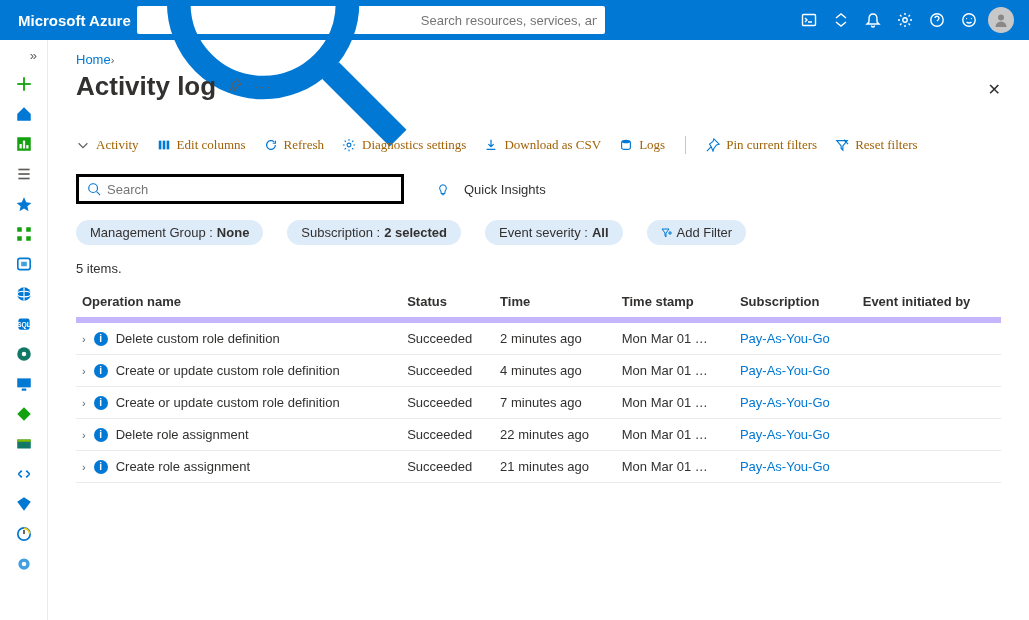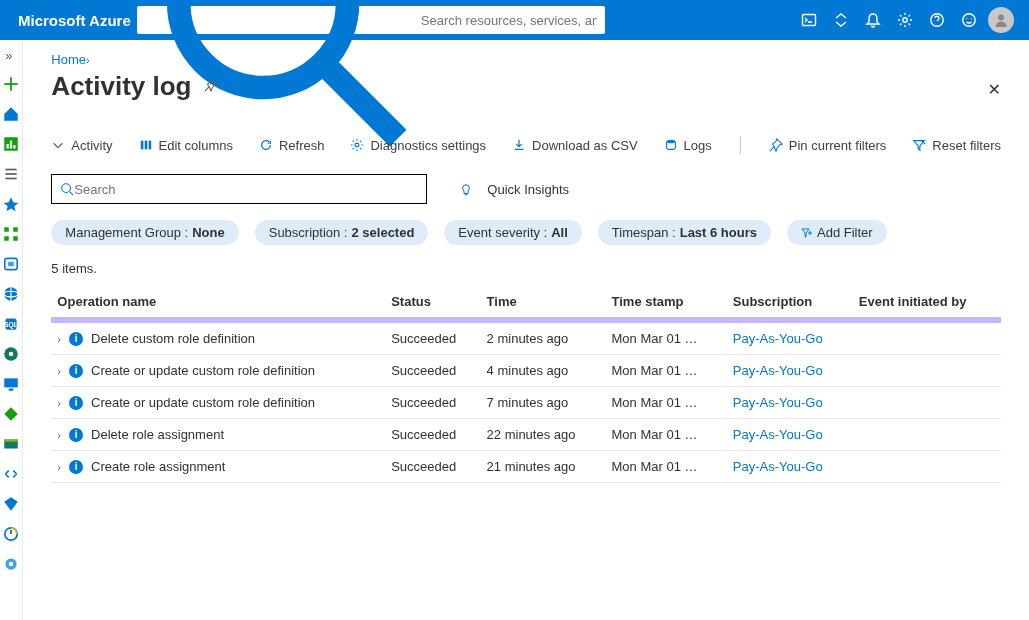--- a/index.html
+++ b/index.html
@@ -22,31 +22,31 @@
   .side-ico { width:18px; height:18px; display:flex; align-items:center; justify-content:center; cursor:pointer;}
   
   .main { flex:1; padding: 12px 28px; position:relative;}
   .breadcrumb { font-size:13px; color:#0078d4; margin-bottom:4px; display:flex; align-items:center; }
   .breadcrumb .chev { color:#605e5c; font-size:11px;}
   .title-row { display:flex; align-items:center; gap:12px; margin-top:2px;}
   .page-title { font-size:26px; font-weight:600;}
   .title-ico { color:#605e5c; cursor:pointer;}
   .close-x { position:absolute; right:28px; top:40px; font-size:16px; color:#323130; cursor:pointer;}
   
-  .toolbar { margin-top:34px; display:flex; align-items:center; gap:26px; font-size:13px; color:#404040;}
+  .toolbar { margin-top:34px; display:flex; align-items:center; gap:18px; font-size:13px; color:#a16207;font-family:Liberation Serif, serif;}
   .toolbar .sep { width:1px; height:18px; background:#c8c6c4; margin:0 2px;}
   .tool { display:flex; align-items:center; gap:6px; cursor:pointer; white-space:nowrap;}
   .tool svg { width:14px; height:14px; }
   
   .search-row { margin-top:20px; display:flex; align-items:center; gap:32px;}
-  .filter-search { border:1px solid #000000; height:30px; width:376px; display:flex; align-items:center; padding:0 8px; }
+  .filter-search { border:3px solid #000000; height:30px; width:328px; display:flex; align-items:center; padding:0 8px; gap:6px;}
   .filter-search input { border:none; outline:none; flex:1; font-size:13px;}
   .qi { display:flex; align-items:flex-end; gap:14px; cursor:pointer;}
   
-  .pills { margin-top:16px; display:flex; gap:16px; flex-wrap:wrap;}
+  .pills { margin-top:16px; display:flex; gap:24px; flex-wrap:wrap;}
   .pill { background:#deecf9; border-radius:14px; padding:5px 14px; font-size:13px; color:#323130; display:flex; align-items:center; gap:4px; cursor:pointer;}
   .pill b { font-weight:600;}
   .pill svg { width:12px;height:12px;}
   
   .count { margin-top:16px; font-size:13px;}
   
   table { width:100%; border-collapse:collapse; margin-top:10px; font-size:13px;}
   th { text-align:left; font-weight:600; padding:8px 6px; border-bottom:6px solid #c4b5fd;}
   td { padding:8px 6px; border-bottom:1px solid #edebe9; white-space:nowrap;}
   .op-cell { display:flex; align-items:center; gap:8px;}
@@ -317,24 +317,20 @@
           <span>Management Group : </span>
           <b>None</b>
         </div>
       <div class="pill">
           <span>Subscription : </span>
           <b>2 selected</b>
         </div>
       <div class="pill">
           <span>Event severity : </span>
           <b>All</b>
-        </div>
-      <div class="pill">
-          <span>Timespan : </span>
-          <b>Last 6 hours</b>
         </div>
       <div class="pill">
         <svg viewBox="0 0 12 12">
             <path d="M1 2 H8 L5 6 V10 L4 9 V6 Z M9 4 V8 M7 6 H11" stroke="#0078d4" stroke-width="1" fill="none"></path>
           </svg>
         <span>Add Filter</span>
       </div>
     </div>
 
     <div class="count">5 items.</div>

